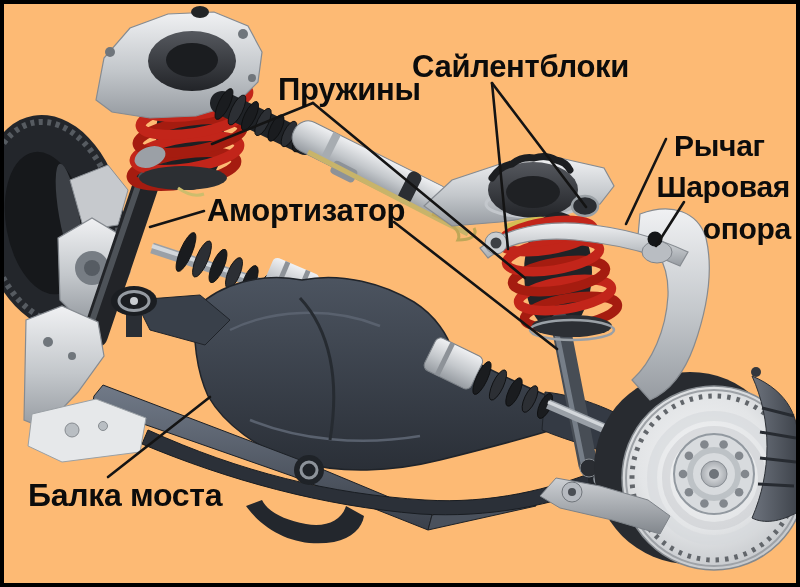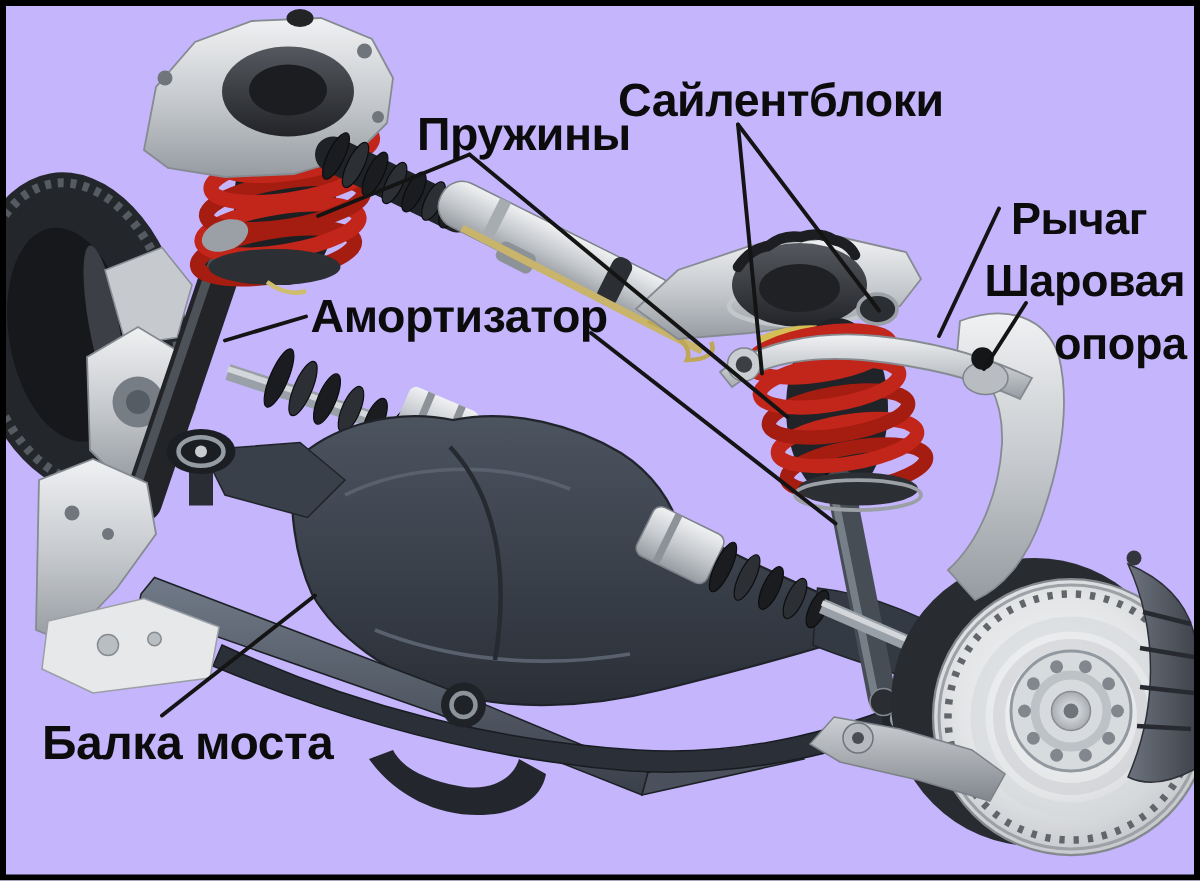--- a/index.html
+++ b/index.html
@@ -1,17 +1,17 @@
 <!DOCTYPE html>
 <html><head>
 <meta charset="utf-8">
 <style>
   html,body{margin:0;padding:0;background:#fff}
   .frame{position:relative;width:800px;height:587px;border:4px solid #000;
-         box-sizing:border-box;background:#c4b5fd;overflow:hidden}
+         box-sizing:border-box;background:#fdba74;overflow:hidden}
   svg{display:block}
   .label{font-family:"Liberation Sans","DejaVu Sans",sans-serif;font-weight:700;fill:#0c0c0c;letter-spacing:-0.3px}
   .leader{stroke:#141414;stroke-width:2.6;stroke-linecap:round}
   .coil{fill:none;stroke:#c2251a;stroke-width:10}
   .coil2{fill:none;stroke:#a51c10;stroke-width:10}
   .coilHL{fill:none;stroke:#e25742;stroke-width:3}
   .coilR{fill:none;stroke:#c2251a;stroke-width:9.5}
   .coilR2{fill:none;stroke:#a51c10;stroke-width:9.5}
   .alu{fill:url(#alu);stroke:#868b91;stroke-width:1.2}
   .rib{stroke:#0c0d0f;stroke-width:.8}

